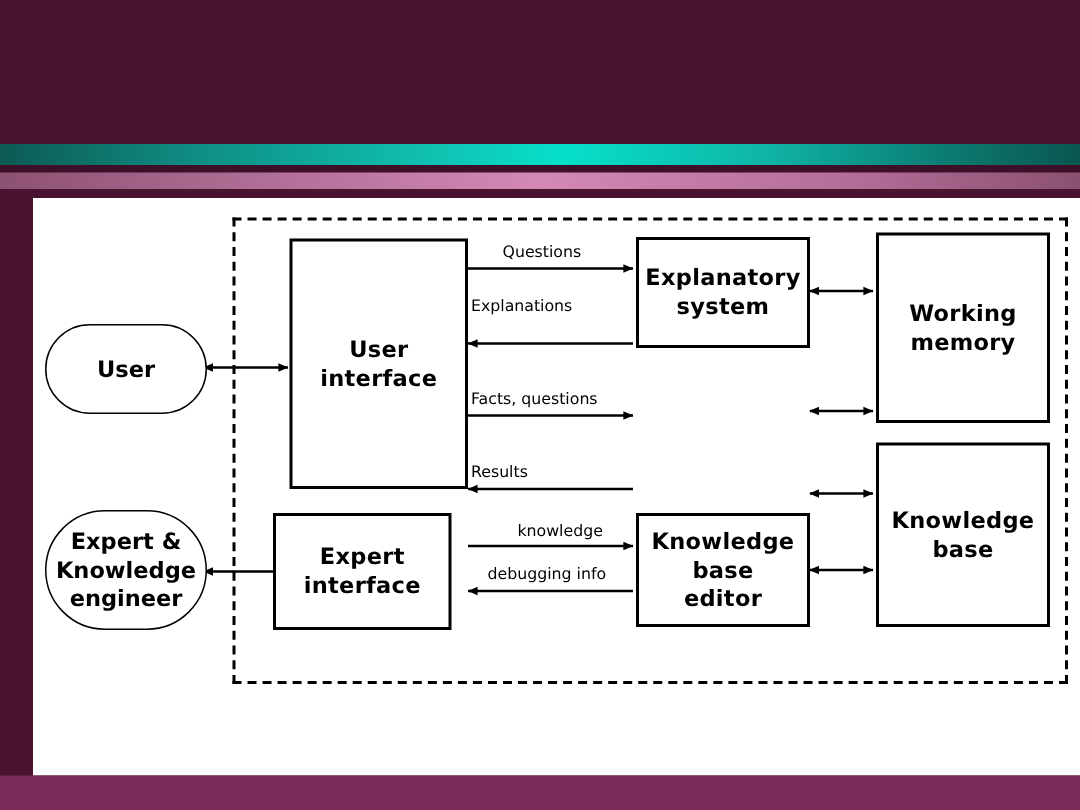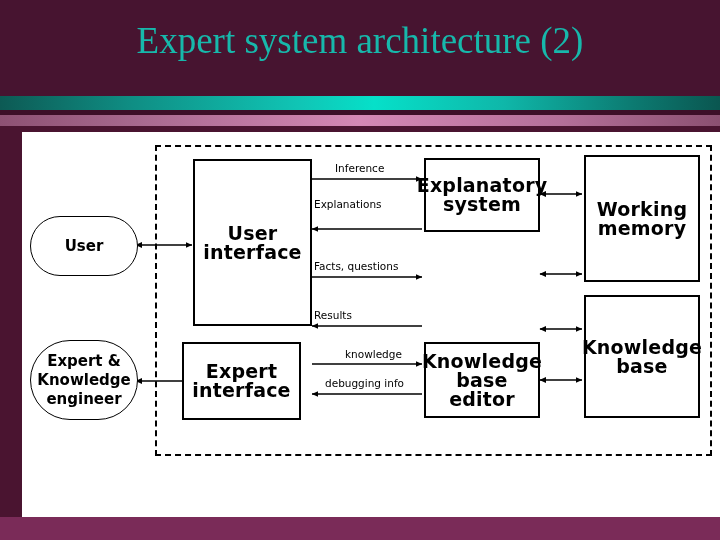--- a/index.html
+++ b/index.html
@@ -84,21 +84,21 @@
     position: absolute;
     box-sizing: border-box;
     border: 2px solid #000;
     background: #ffffff;
     display: flex;
     align-items: center;
     justify-content: center;
     text-align: center;
     font-family: "DejaVu Sans", sans-serif;
     font-weight: bold;
-    font-size: 19px;
+    font-size: 15px;
     line-height: 19px;
     color: #000;
     letter-spacing: 0.2px;
   }
   .node-oval {
     position: absolute;
     box-sizing: border-box;
     border: 1.5px solid #000;
     border-radius: 34px;
     background: #ffffff;
@@ -127,21 +127,20 @@
     overflow: visible;
     pointer-events: none;
   }
 </style>
 </head>
 <body>
 
 <div id="slide">
 
   <div id="title-band"></div>
-  <div id="slide-title">Expert system architecture (2)</div>
 
   <div id="rule-teal"></div>
   <div id="rule-gap"></div>
   <div id="rule-pink"></div>
 
   <div id="canvas">
 
     <div class="dashed-region" style="left:133px; top:13px; width:557px; height:311px;"></div>
 
     <svg class="wires" viewBox="0 0 698 385">
@@ -240,21 +239,21 @@
       </span>
     </div>
 
     <div class="node-box" style="left:562px; top:163px; width:116px; height:123px;">
       <span>
         <span>Knowledge</span><br>
         <span>base</span>
       </span>
     </div>
 
-    <div class="edge-label" style="left:313px; top:30px;">Inference</div>
+    <div class="edge-label" style="left:313px; top:30px;">Questions</div>
 
     <div class="edge-label" style="left:292px; top:66px;">Explanations</div>
 
     <div class="edge-label" style="left:292px; top:128px;">Facts, questions</div>
 
     <div class="edge-label" style="left:292px; top:177px;">Results</div>
 
     <div class="edge-label" style="left:323px; top:216px;">knowledge</div>
 
     <div class="edge-label" style="left:303px; top:245px;">debugging info</div>

